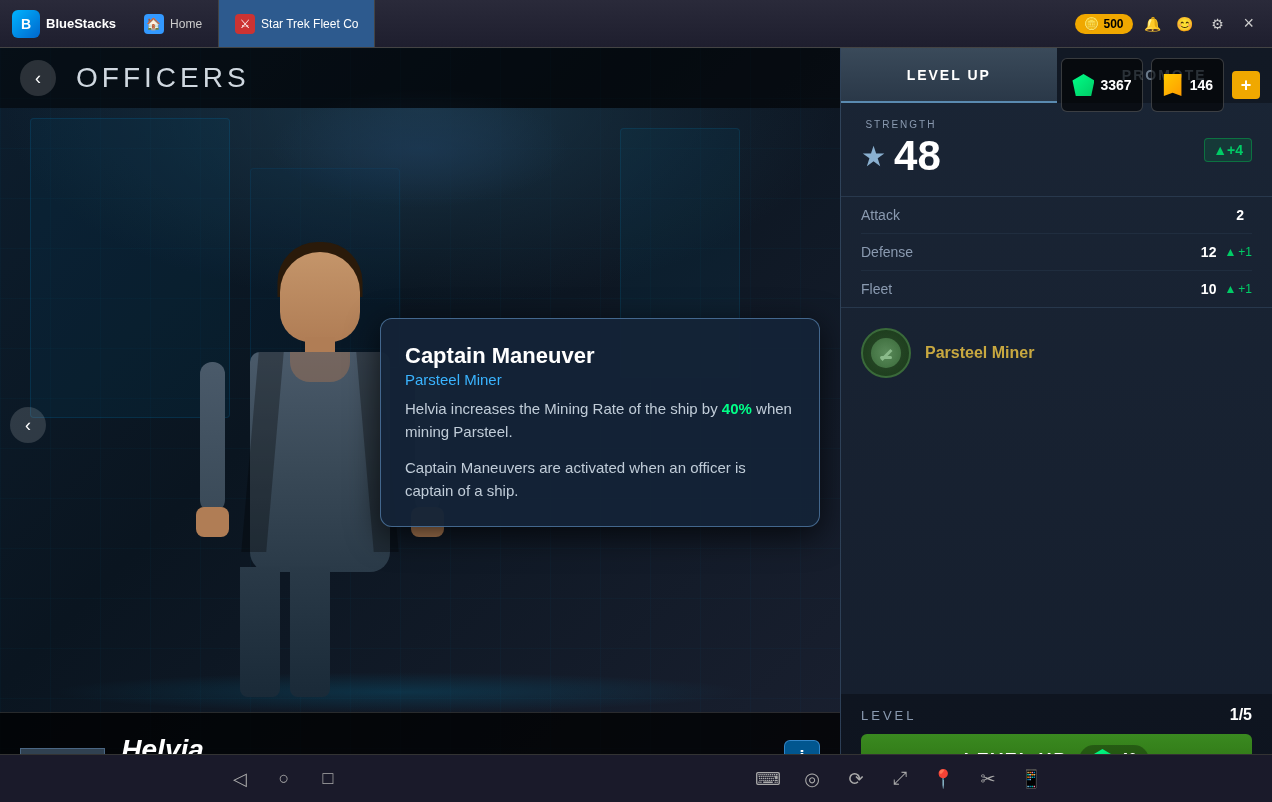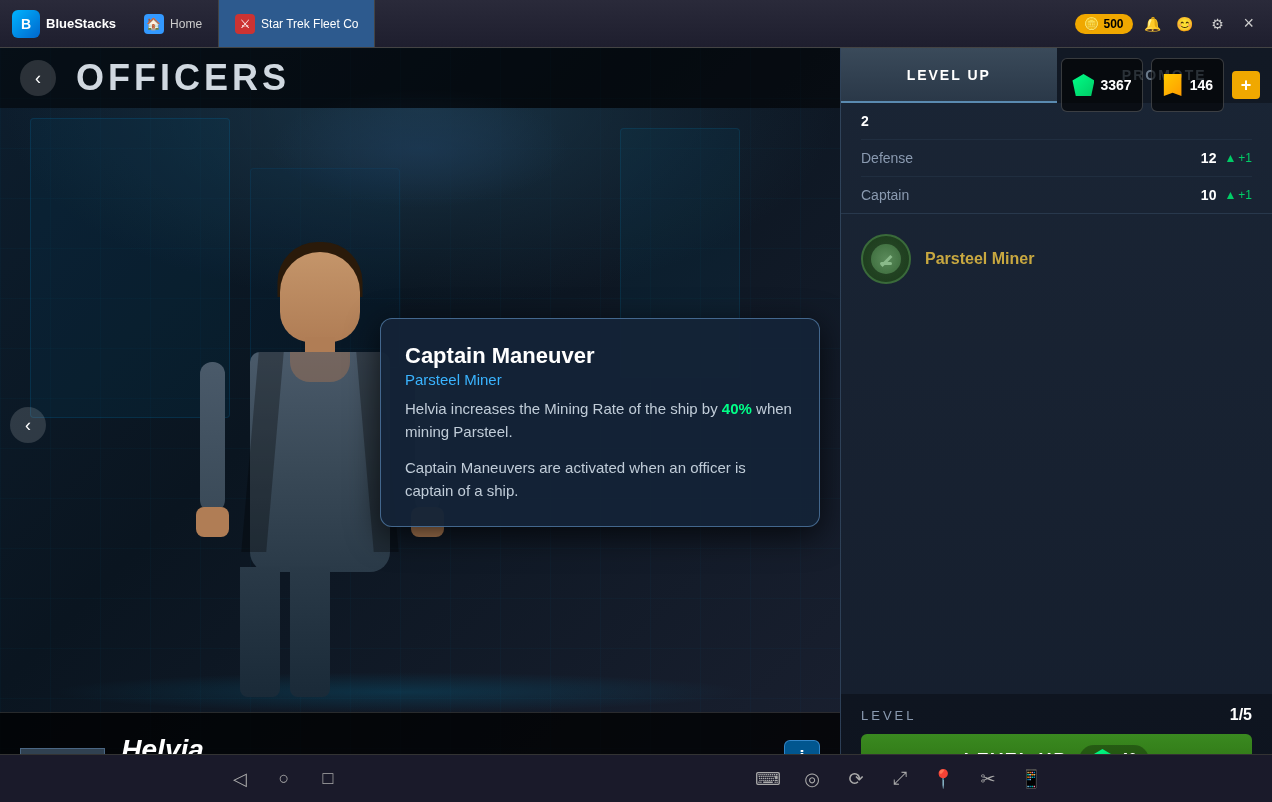--- a/index.html
+++ b/index.html
@@ -148,22 +148,22 @@
       background: rgba(255,255,255,0.15);
       display: flex;
       align-items: center;
       justify-content: center;
       color: white;
       font-size: 18px;
       cursor: pointer;
     }
     .page-title {
       color: #d0d8e0;
-      font-size: 36px;
-      font-weight: 700;
+      font-size: 28px;
+      font-weight: 400;
       letter-spacing: 4px;
       text-transform: uppercase;
     }
 
     
     .currency-bar {
       position: absolute;
       top: 10px;
       right: 0;
       width: 432px;
@@ -779,35 +779,46 @@
 
     <div class="panel-tabs">
       <div class="panel-tab active">
         <span>LEVEL UP</span>
       </div>
       <div class="panel-tab inactive">
         <span>PROMOTE</span>
       </div>
     </div>
 
+    <div class="strength-section">
+      <div style="display:flex;flex-direction:column;align-items:center;gap:2px;">
+        <div class="strength-label">STRENGTH</div>
+        <div style="display:flex;align-items:center;gap:8px;">
+          <div class="strength-star">★</div>
+          <div class="strength-value">48</div>
+        </div>
+      </div>
+      <div class="strength-plus">▲+4</div>
+    </div>
 
     <div class="stats-section">
       <div class="stat-row">
+        <div class="stat-name">Attack</div>
         <div class="stat-value">2</div>
       </div>
       <div class="stat-row">
         <div class="stat-name">Defense</div>
         <div class="stat-value">12</div>
         <div class="stat-plus">
           <span class="arrow-up">▲</span>
           <span>+1</span>
         </div>
       </div>
       <div class="stat-row">
-        <div class="stat-name">Captain</div>
+        <div class="stat-name">Fleet</div>
         <div class="stat-value">10</div>
         <div class="stat-plus">
           <span class="arrow-up">▲</span>
           <span>+1</span>
         </div>
       </div>
     </div>
 
     <div class="abilities-section">
       <div class="ability-item">

